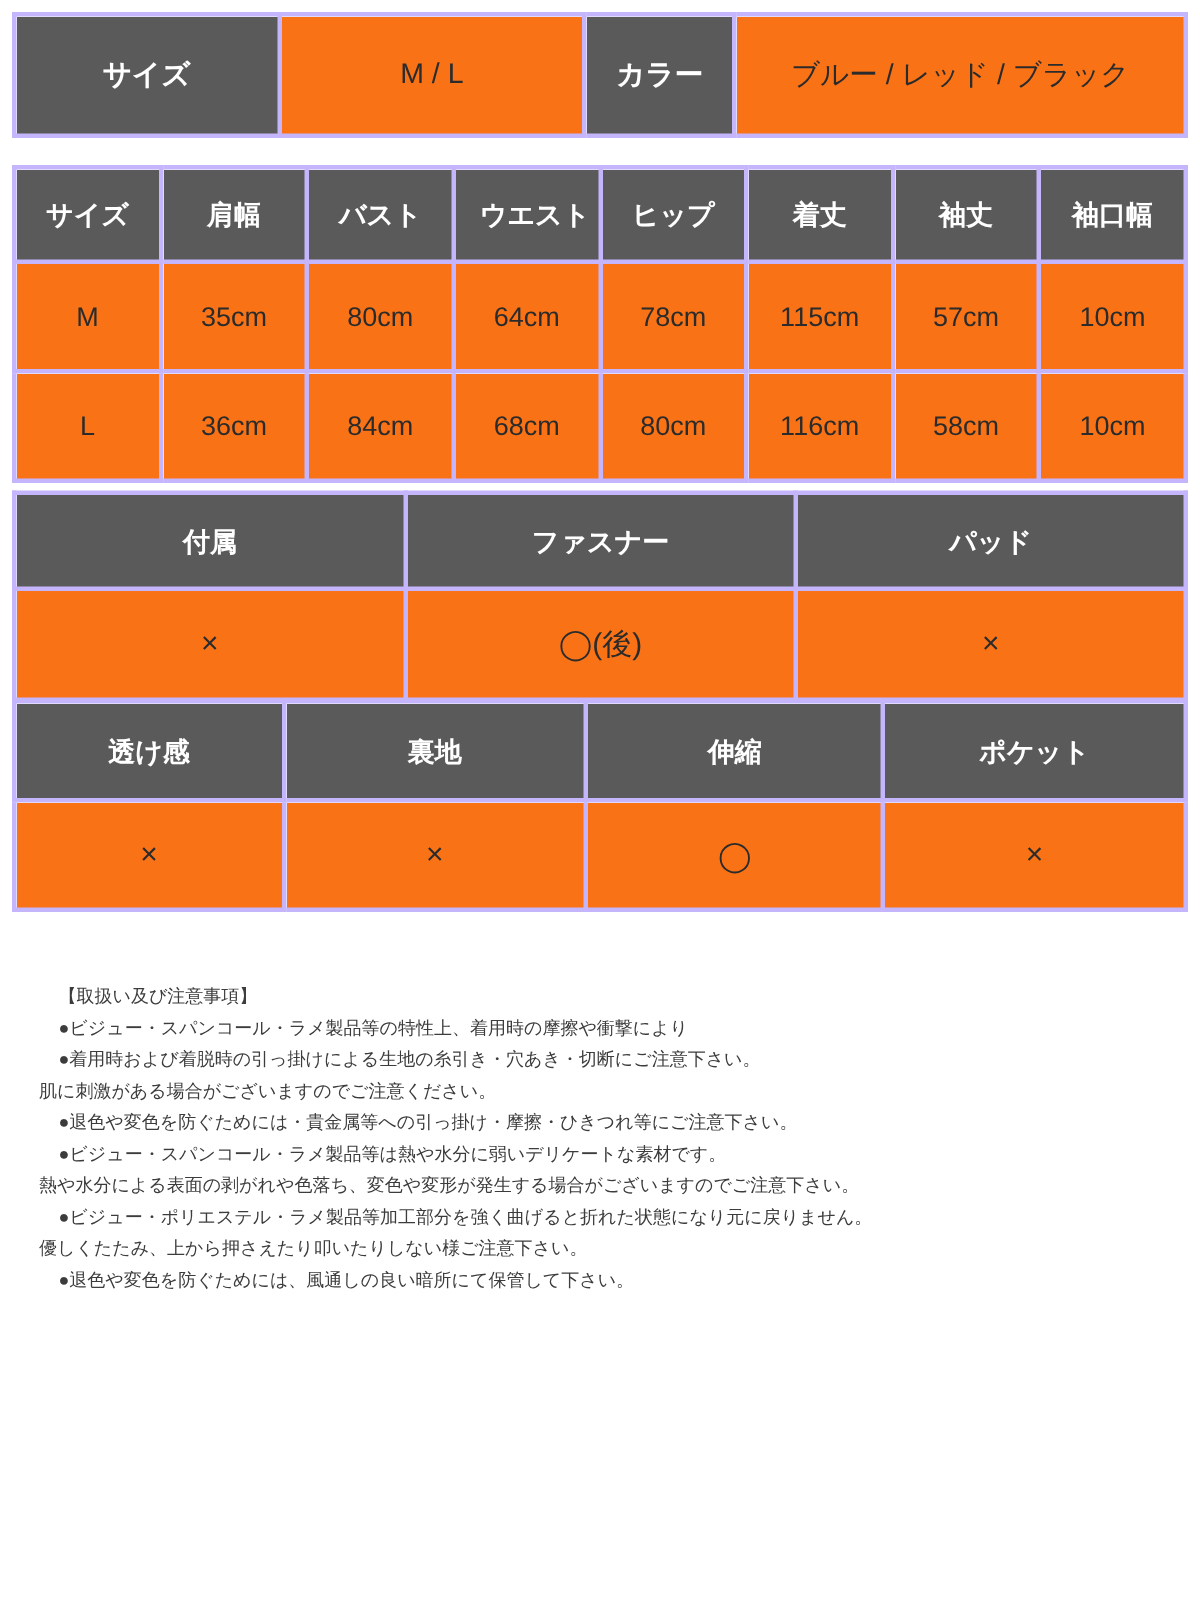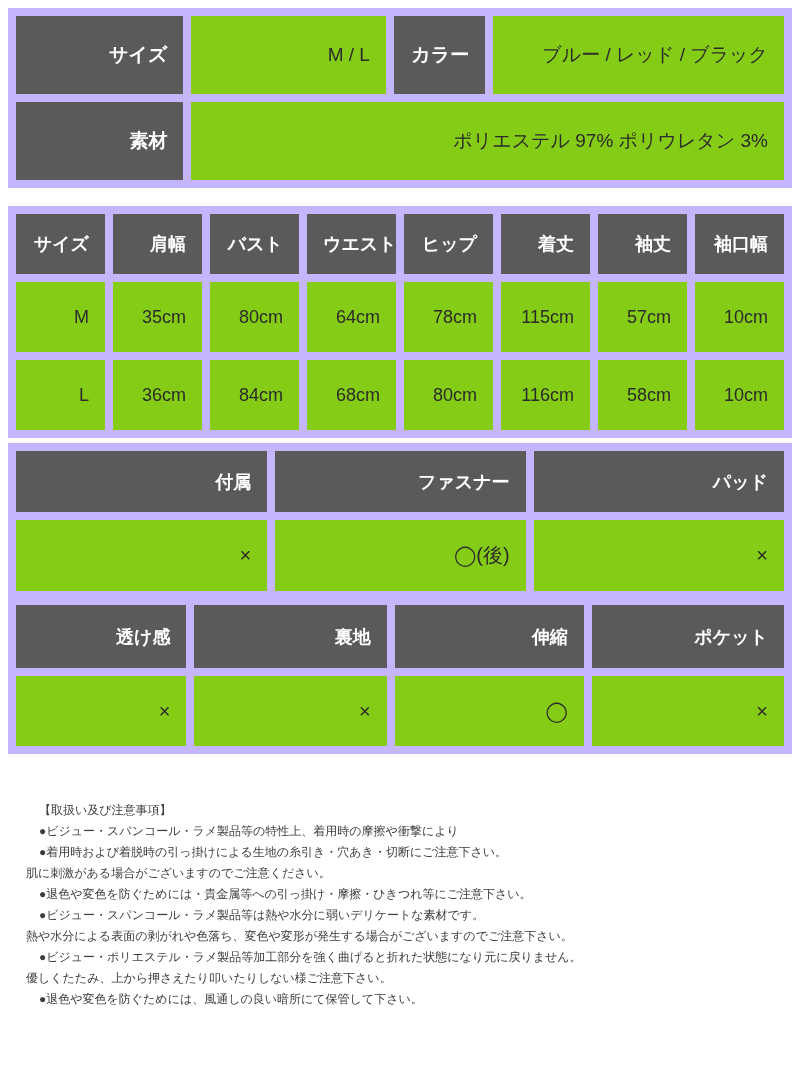--- a/index.html
+++ b/index.html
@@ -6,25 +6,25 @@
   body{
     width:800px;height:1067px;background:#ffffff;
     font-family:"Liberation Sans","DejaVu Sans",sans-serif;
     color:#2b2b2b;overflow:hidden;
   }
   .sheet{position:relative;width:800px;height:1067px;background:#ffffff;}
   .content{position:absolute;left:8px;top:8px;width:784px;}
 
   table{border-collapse:collapse;width:784px;table-layout:fixed;}
   th,td{
-    border:8px solid #c4b5fd;text-align:right;vertical-align:middle;
+    border:3px solid #c4b5fd;text-align:center;vertical-align:middle;
     padding:16px;overflow:hidden;white-space:nowrap;
   }
   th{background:#5a5a5a;color:#ffffff;font-weight:bold;font-size:18px;}
-  td{font-size:18px;color:#2b2b2b;background:#84cc16;}
+  td{font-size:18px;color:#2b2b2b;background:#f97316;}
 
   
   .info-table td,.info-table th{height:46px;font-size:19px;}
 
   
   .meas-table{margin-top:18px;}
   .meas-table th{height:28px;}
   .meas-table td{height:38px;}
 
   
@@ -54,24 +54,20 @@
           <col style="width:26.1%">
           <col style="width:12.8%">
           <col style="width:38.5%">
       </colgroup>
       <tbody>
         <tr>
           <th>サイズ</th>
           <td>M / L</td>
           <th>カラー</th>
           <td>ブルー / レッド / ブラック</td>
-        </tr>
-        <tr>
-          <th>素材</th>
-          <td colspan="3">ポリエステル 97%  ポリウレタン 3%</td>
         </tr>
       </tbody>
     </table>
 
     <table class="meas-table">
       <colgroup>
         <col>
           <col>
           <col>
           <col>

